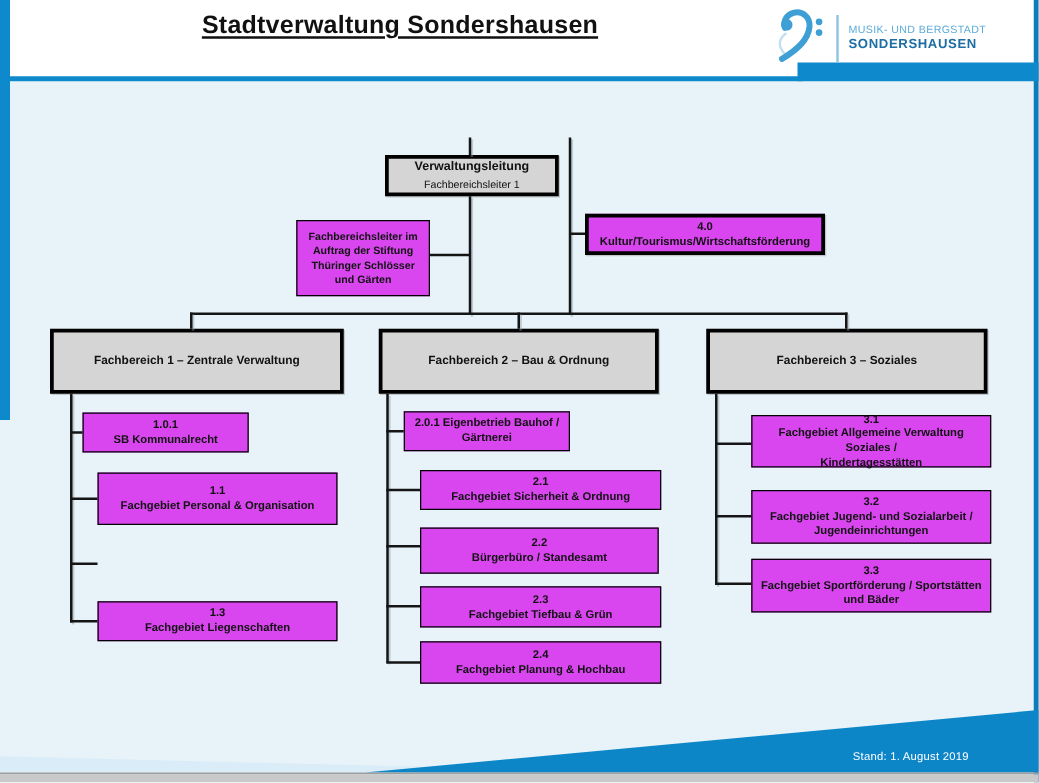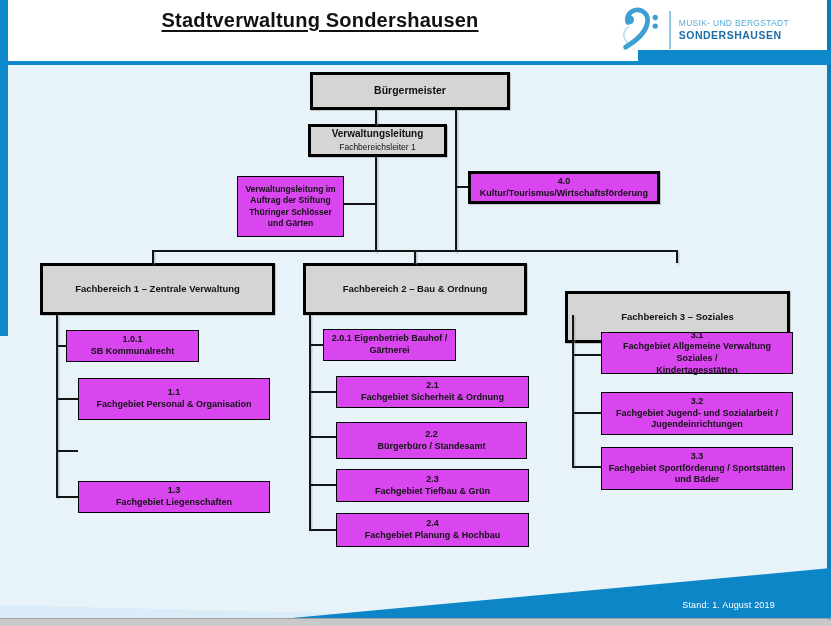--- a/index.html
+++ b/index.html
@@ -65,47 +65,44 @@
         <circle cx="40" cy="21" r="2.8" fill="#3e9fd4"></circle>
       </svg>
     </span>
     <span class="logo-sep"></span>
     <span class="logo-text">
       <span class="logo-l1">MUSIK- UND BERGSTADT</span>
       <span class="logo-l2">SONDERSHAUSEN</span>
     </span>
   </div>
 
-  <div class="box gray thick" style="left:310px;top:72px;width:200px;height:38px;">
-    <div class="big">Bürgermeister</div>
-  </div>
 
   <div class="box gray thick" style="left:308px;top:124px;width:139px;height:33px;align-items:center;">
     <div class="big" style="font-size:10px;">Verwaltungsleitung</div>
     <div class="sub">Fachbereichsleiter 1</div>
   </div>
 
   <div class="box" style="left:237px;top:176px;width:107px;height:61px;font-size:8.5px;">
-    <div>Verwaltungsleitung im</div>
+    <div>Fachbereichsleiter im</div>
     <div>Auftrag der Stiftung</div>
     <div>Thüringer Schlösser</div>
     <div>und Gärten</div>
   </div>
 
   <div class="box thick" style="left:468px;top:171px;width:192px;height:33px;">
     <div>4.0 Kultur/Tourismus/Wirtschaftsförderung</div>
   </div>
 
   <div class="box gray thick" style="left:40px;top:263px;width:235px;height:52px;font-size:9.5px;">
     <div>Fachbereich 1 – Zentrale Verwaltung</div>
   </div>
   <div class="box gray thick" style="left:303px;top:263px;width:224px;height:52px;font-size:9.5px;">
     <div>Fachbereich 2 – Bau &amp; Ordnung</div>
   </div>
-  <div class="box gray thick" style="left:565px;top:263px;width:225px;height:52px;font-size:9.5px;margin-top:28px;">
+  <div class="box gray thick" style="left:565px;top:263px;width:225px;height:52px;font-size:9.5px;">
     <div>Fachbereich 3 – Soziales</div>
   </div>
 
   <div class="box" style="left:66px;top:330px;width:133px;height:32px;">
     <div>1.0.1</div>
     <div>SB Kommunalrecht</div>
   </div>
   <div class="box" style="left:78px;top:378px;width:192px;height:42px;">
     <div>1.1</div>
     <div>Fachgebiet Personal &amp; Organisation</div>

